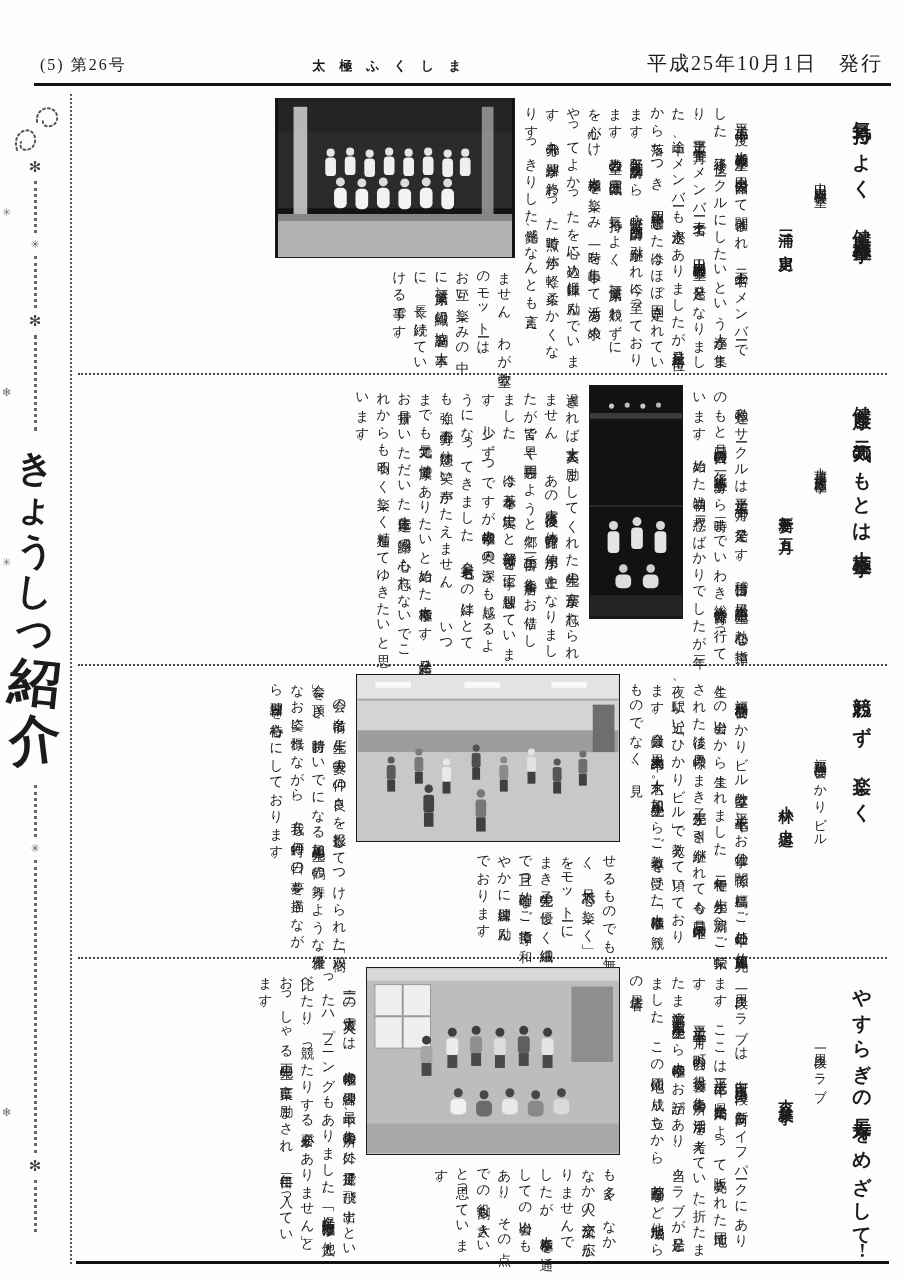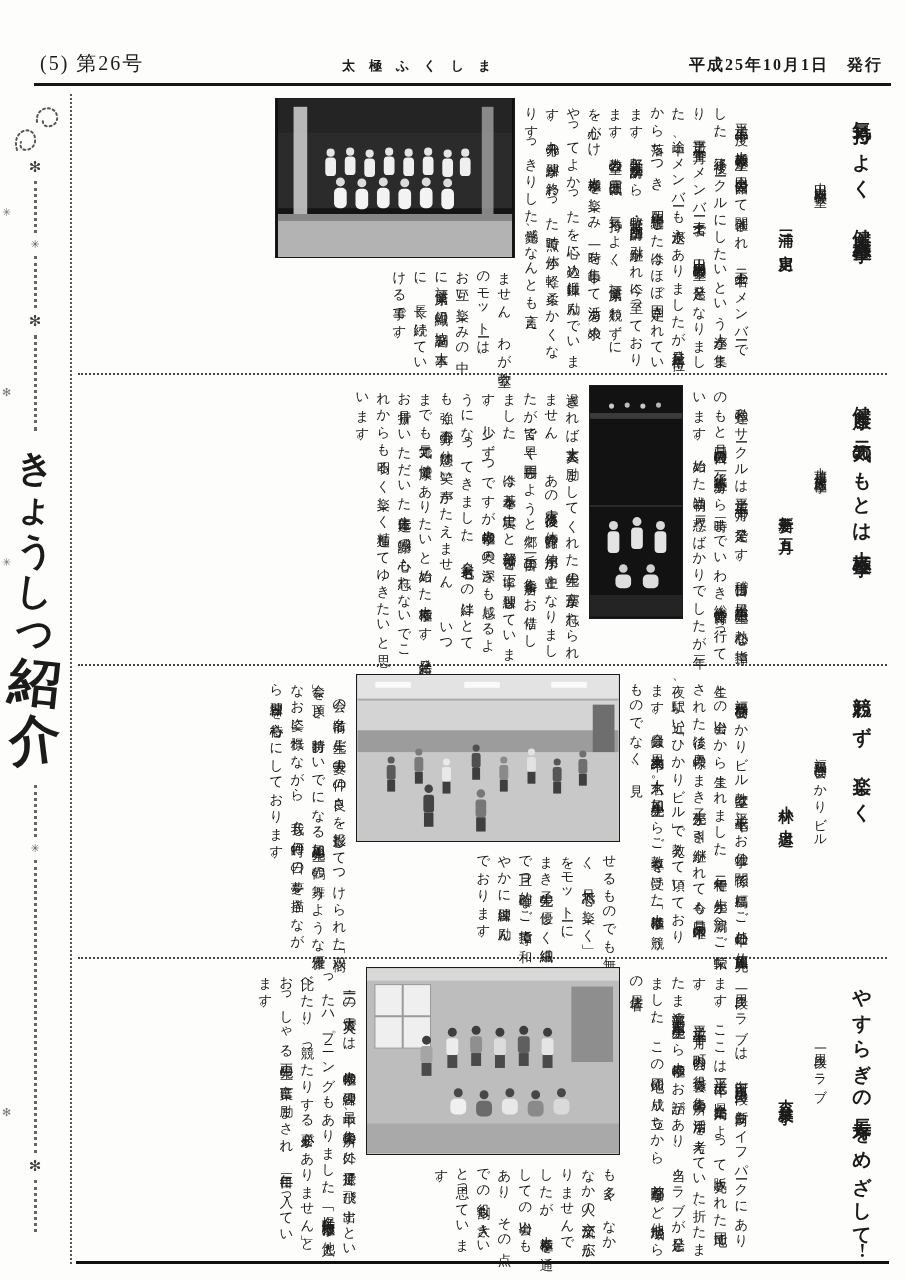--- a/index.html
+++ b/index.html
@@ -7,23 +7,23 @@
   .page {
     width:905px; height:1280px; margin:0 auto; background:#fdfdfc;
     font-family:"Liberation Serif","DejaVu Serif",serif; color:#1b1b1b;
     position:relative; overflow:hidden;
   }
   
   .masthead {
     display:flex; align-items:baseline; justify-content:space-between;
     padding:50px 22px 6px 40px;
   }
-  .mh-issue { font-size:20px; letter-spacing:2px; }
+  .mh-issue { font-size:16px; letter-spacing:2px; }
   .mh-title { font-size:13px; font-weight:bold; letter-spacing:14px; padding-left:14px; }
-  .mh-date  { font-size:16px; letter-spacing:2px;font-weight:bold; }
+  .mh-date  { font-size:20px; letter-spacing:2px; }
   .head-rule { border-top:3px solid #151515; margin:0 14px 0 34px; }
 
   
   .content { display:flex; padding:8px 14px 0 6px; position:relative; }
   .sidebar {
     width:66px; flex:0 0 66px; border-right:2px dotted #555;
     display:flex; flex-direction:column; align-items:center;
     padding:4px 6px 26px 0; min-height:1160px;
   }
   .dots { width:0; border-left:3px dotted #666; height:52px; margin:6px 0; }

